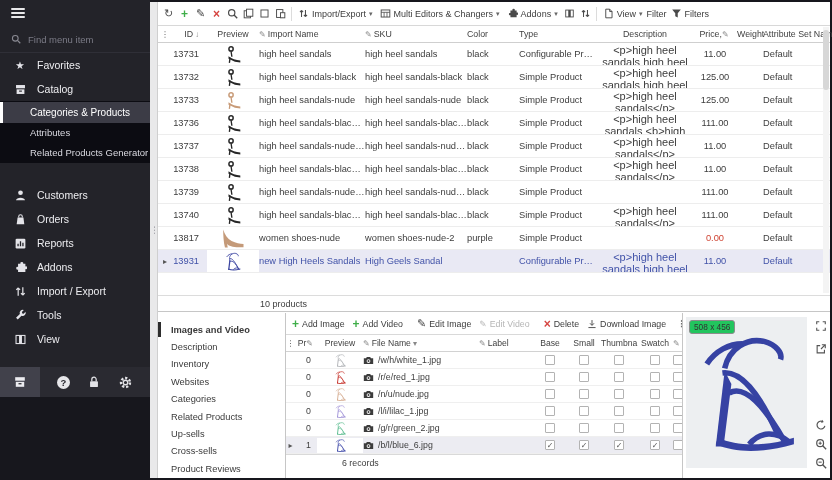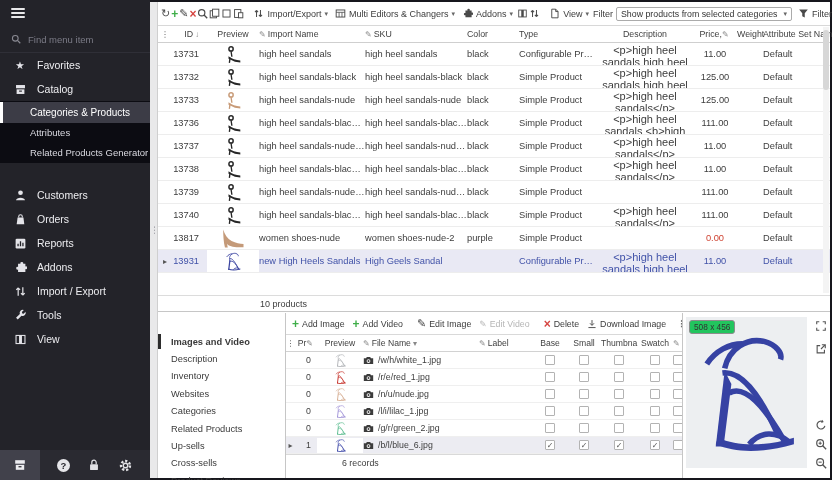--- a/index.html
+++ b/index.html
@@ -1,19 +1,19 @@
 <!DOCTYPE html>
 <html><head>
 <meta charset="utf-8">
 <style>
 *{box-sizing:border-box;margin:0;padding:0}
 body{width:832px;height:480px;position:relative;background:#17171d;font-family:"Liberation Sans",sans-serif;overflow:hidden}
 svg{display:block}
 
-.sidebar{position:absolute;left:0;top:0;width:150px;height:480px;background:#232329;color:#ededf0}
+.sidebar{position:absolute;left:0;top:0;width:150px;height:397px;background:#232329;color:#ededf0}
 .burger{height:26px;display:flex;align-items:center;padding-left:11px}
 .burger .bars div{width:14px;height:2px;background:#e8e8ea;margin:2px 0;border-radius:1px}
 .ssearch{height:27px;display:flex;align-items:center;gap:7px;padding:0 11px;border-bottom:1px solid #2f2f37}
 .sinp{background:transparent;border:none;outline:none;color:#cfcfd4;font-size:9.5px;width:100px}
 .sinp::placeholder{color:#7b7b86}
 .sitem{height:24px;display:flex;align-items:center;gap:9px;padding-left:12px;font-size:10.5px;cursor:default}
 .sico{width:16px;display:flex;justify-content:center;color:#e4e4e9}
 .sblock{background:#0c0c12;padding:1px 0}
 .ssub{height:19.5px;display:flex;align-items:center;padding-left:30px;font-size:9.5px;color:#d9d9e0;position:relative}
 .ssub.on{height:21px;background:#3c3c46;color:#fff;font-size:10px}
@@ -51,21 +51,21 @@
 .cpr{text-align:center}
 .cw{text-align:center}
 .pencil{color:#8d8d8d;font-size:8px;margin-right:2px}
 .sorti{color:#888;font-size:8px;margin-left:2px}
 .sel{background:#e9e9f4;color:#4152a8}
 .neg{color:#cf4433}
 .pfoot{position:absolute;top:293px;left:0;right:0;height:17px;border-top:1px solid #dcdcdc;border-bottom:1px solid #c6c6c6;display:flex;align-items:center;padding-left:102px;font-size:9px;color:#3d3d3d;background:#fff}
 .vsb{position:absolute;right:1px;top:25px;width:6px;height:266px;background:#f4f4f4}
 .vsb .th{position:absolute;top:3px;left:0;width:6px;height:60px;background:#d7d7d7;border-radius:3px}
 
-.tabs{position:absolute;top:311px;left:0;width:128px;bottom:0;border-right:1px solid #c6c6c6;background:#fff;padding-top:20px}
+.tabs{position:absolute;top:311px;left:0;width:128px;bottom:0;border-right:1px solid #c6c6c6;background:#fff;padding-top:8px}
 .tab{height:17.4px;display:flex;align-items:center;padding-left:13px;font-size:9.3px;color:#3a3a3a;position:relative}
 .tab.on{font-weight:bold}
 .tab.on::before{content:"";position:absolute;left:0;top:1px;bottom:1px;width:3px;background:#2d2d2d}
 .imgtool{position:absolute;top:311px;left:128px;width:396px;height:22px;border-bottom:1px solid #d9d9d9;display:flex;align-items:center;font-size:8.8px;gap:2px;padding:0 3px;color:#3c3c3c;white-space:nowrap}
 .dis{color:#b5b5b5}
 .ig{display:grid;grid-template-columns:9px 22px 46px 116px 54px 34px 34px 36px 36px 1fr;align-items:center}
 .igh{position:absolute;top:333px;left:128px;width:396px;height:17px;border-bottom:1px solid #d2d2d2;font-size:8.6px;color:#3f3f3f;background:#fff}
 .irows{position:absolute;top:350px;left:128px;width:396px}
 .irow{height:17px;border-bottom:1px solid #efefef;font-size:8.8px;color:#3d3d3d}
 .cfile{display:flex;align-items:center;gap:4px;overflow:hidden;white-space:nowrap}
@@ -386,24 +386,20 @@
       </span>
     <span class="sep"></span>
     <span class="tbb">
         <svg width="11" height="11" style="color:#4a4a4a">
           <use href="#i-page"></use>
         </svg>
         <span>View</span>
         <span class="caret">▾</span>
       </span>
     <span>Filter</span>
-    <span class="fsel">
-        <span>Show products from selected categories</span>
-        <span class="caret">▾</span>
-      </span>
     <span class="tbb">
         <svg width="11" height="11" style="color:#4a4a4a">
           <use href="#i-funnel"></use>
         </svg>
         <span>Filters</span>
       </span>
   </div>
 
   <div class="ph pg">
     <span class="gut">⋮</span>

